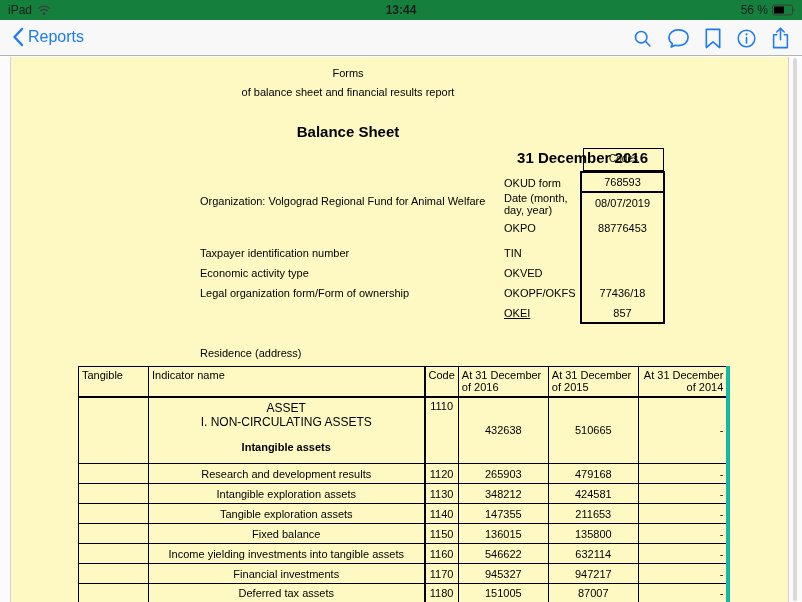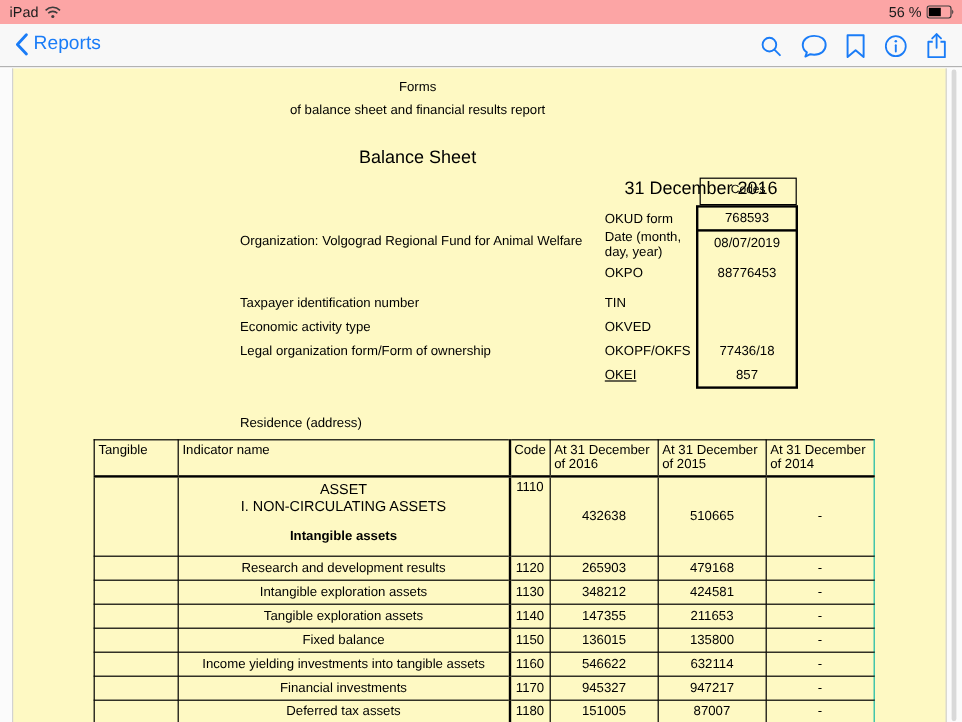--- a/index.html
+++ b/index.html
@@ -1,20 +1,20 @@
 <!DOCTYPE html>
 <html><head>
 <meta charset="utf-8">
 <style>
   * { margin:0; padding:0; box-sizing:border-box; }
   body { width:802px; height:602px; font-family:"Liberation Sans", sans-serif; }
   .screen { position:relative; width:802px; height:602px; background:#ffffff; overflow:hidden; }
 
   
-  .statusbar { position:absolute; top:0; left:0; right:0; height:20px; background:#fca5a5;
+  .statusbar { position:absolute; top:0; left:0; right:0; height:20px; background:#15803d;
                font-size:12px; color:#1c1c1c; }
   .sb-left { position:absolute; left:8px; top:3px; display:flex; align-items:center; gap:5px; }
   .sb-time { position:absolute; left:0; right:0; top:3px; text-align:center; font-weight:bold; }
   .sb-right { position:absolute; right:6px; top:3px; display:flex; align-items:center; gap:4px; }
 
   
   .navbar { position:absolute; top:20px; left:0; right:0; height:36px; background:#f8f8f8;
             border-bottom:1px solid #b2b2b2; }
   .back-btn { position:absolute; left:12px; top:7px; display:flex; align-items:center; gap:4px;
               color:#1a7cf7; font-size:16px; cursor:pointer; }
@@ -26,38 +26,38 @@
   .page { position:absolute; top:0; left:10px; width:779px; height:545px; background:#fef9c3;
           border-left:1px solid #d2d2d2; border-right:1px solid #d2d2d2; overflow:hidden; }
   .v-scrollbar { position:absolute; right:5px; top:58px; bottom:1px; width:4px;
                  background:#d9d9d9; border-radius:2px; }
 
   .t { position:absolute; font-size:11px; color:#000; white-space:nowrap; }
   .wrap { white-space:normal; }
 
   .hd { position:absolute; left:37px; width:600px; text-align:center; }
   .hd-sm { font-size:11px; }
-  .hd-title { font-size:15px; font-weight:normal; }
+  .hd-title { font-size:15px; font-weight:bold; }
 
   
   .codes-head { position:absolute; left:572px; top:91px; width:81px; height:23px;
                 border:1px solid #000; font-size:10px; text-align:center; padding-top:4px; }
   .codes-box { position:absolute; left:569px; top:114px; width:85px; height:153px;
                border:2px solid #000; }
   .codes-okud-divider { position:absolute; left:569px; top:134px; width:85px; height:2px; background:#000; }
   .code-val { position:absolute; left:569px; width:85px; text-align:center; font-size:11px; }
   .code-lbl { position:absolute; left:493px; font-size:11px; width:80px; }
 
   
   table.bs { position:absolute; left:67px; top:309px; border-collapse:collapse; table-layout:fixed; }
   table.bs th, table.bs td { border:1px solid #000; font-size:11px; font-weight:normal;
                              padding:2px 3px; overflow:hidden; }
   table.bs th { text-align:left; vertical-align:top; height:30px; border-bottom:2px solid #000; }
   table.bs .code-col { border-left:2px solid #000; }
-  table.bs th:last-child, table.bs td:last-child { border-right:1px solid #14b8a6; }
+  table.bs th:last-child, table.bs td:last-child { border-right:4px solid #14b8a6;text-align:right; }
   table.bs tbody tr:last-child td { border-bottom:3px solid #000; }
   tr.sec-row { height:67px; }
   tr.sec-row td { vertical-align:middle; text-align:center; }
   td.sec-name { vertical-align:top !important; font-weight:bold; padding-top:3px !important; }
   td.sec-name .big { font-size:12px; line-height:14px; }
   td.sec-name .sub { font-size:11px; margin-top:12px; font-weight:bold; }
   td.sec-code { vertical-align:top !important; text-align:center; }
   tr.data-row { height:20px; }
   tr.data-row td { text-align:center; vertical-align:middle; }
 </style>
@@ -68,20 +68,21 @@
 
   <div class="statusbar">
     <div class="sb-left">
       <span>iPad</span>
       <svg width="14" height="11" viewBox="0 0 14 11">
         <path d="M1 3.6 C2.7 2 4.8 1.1 7 1.1 S11.3 2 13 3.6" fill="none" stroke="#3c3c3c" stroke-width="1.3"></path>
         <path d="M3.2 6 C4.2 5 5.6 4.5 7 4.5 S9.8 5 10.8 6" fill="none" stroke="#3c3c3c" stroke-width="1.3"></path>
         <circle cx="7" cy="8.7" r="1.3" fill="#3c3c3c"></circle>
       </svg>
     </div>
+    <div class="sb-time">13:44</div>
     <div class="sb-right">
       <span>56 %</span>
       <svg width="24" height="12" viewBox="0 0 24 12">
         <rect x="0.5" y="1" width="20" height="10" rx="2" fill="none" stroke="#3c3c3c" stroke-width="1"></rect>
         <rect x="2" y="2.5" width="10" height="7" fill="#000"></rect>
         <path d="M21.5 4 q2 2 0 4 Z" fill="#3c3c3c"></path>
       </svg>
     </div>
   </div>
 

